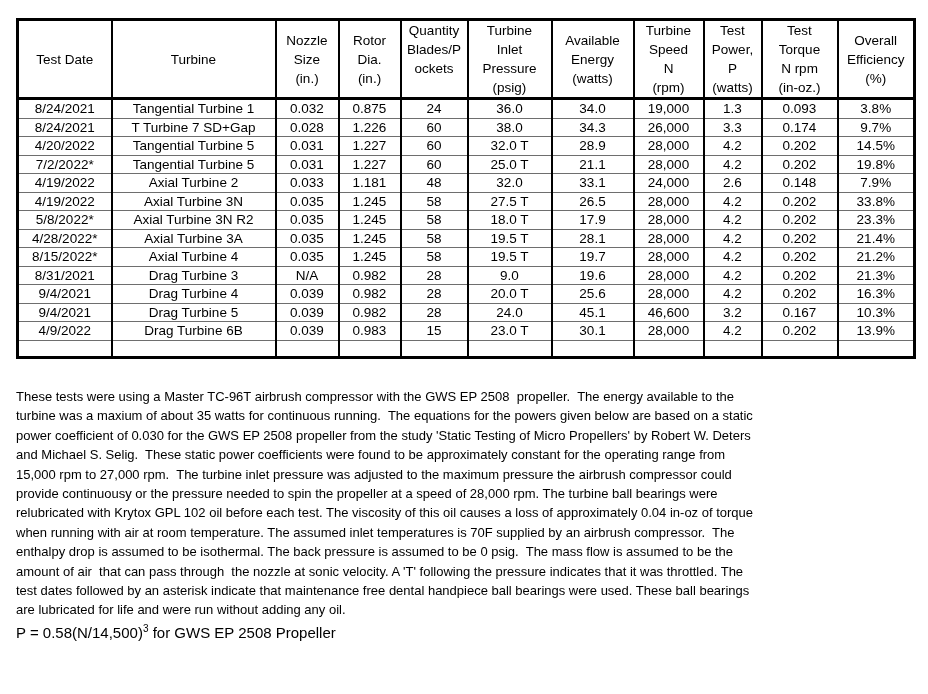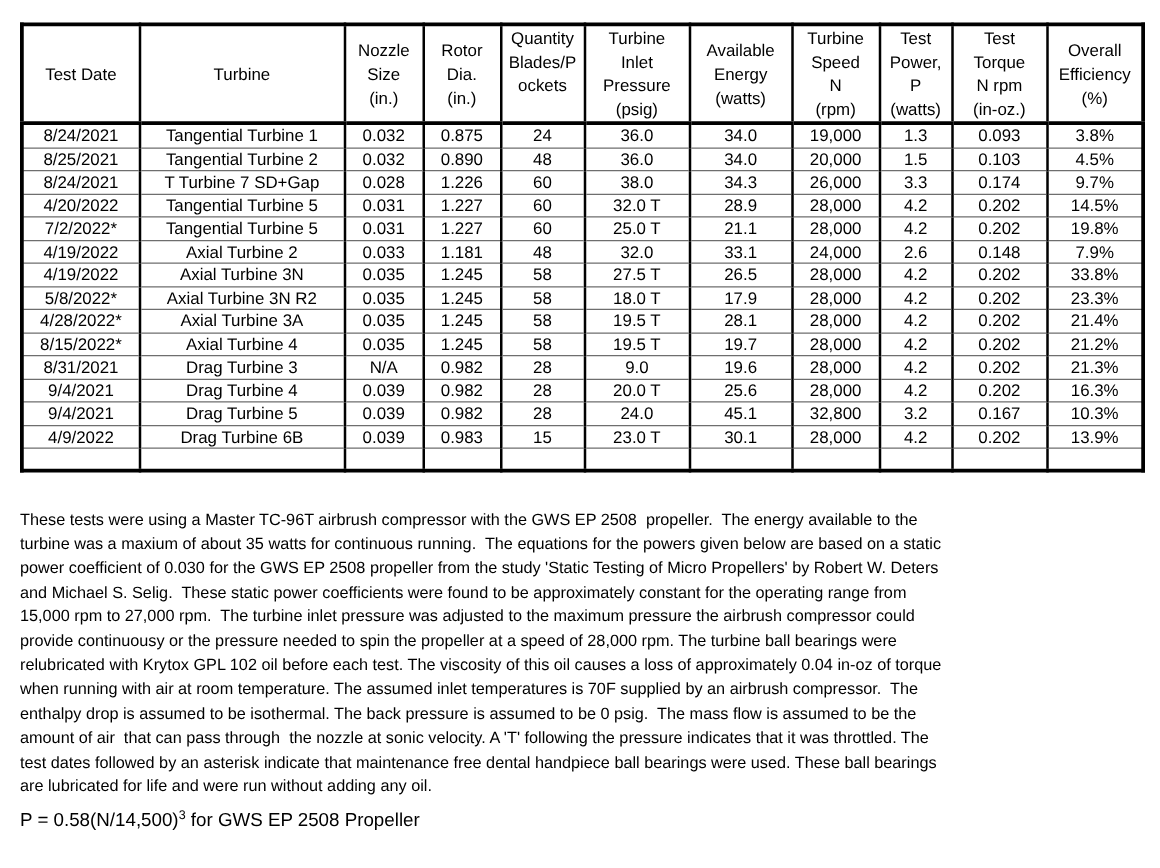--- a/index.html
+++ b/index.html
@@ -60,21 +60,21 @@
   col.c9  { width: 76px; }
   col.c10 { width: 77px; }
   .notes {
     margin-top: 28px;
     width: 896px;
     font-size: 13px;
     line-height: 19.4px;
     white-space: pre-wrap;
   }
   .formula {
-    margin-top: 10px;
+    margin-top: 4px;
     font-size: 15px;
   }
   .formula sup {
     font-size: 10px;
     vertical-align: super;
     line-height: 0;
   }
 </style>
 </head>
 <body>
@@ -140,33 +140,20 @@
           <td>0.875</td>
           <td>24</td>
           <td>36.0</td>
           <td>34.0</td>
           <td>19,000</td>
           <td>1.3</td>
           <td>0.093</td>
           <td>3.8%</td>
         </tr>
         <tr>
-          <td>8/25/2021</td>
-          <td>Tangential Turbine 2</td>
-          <td>0.032</td>
-          <td>0.890</td>
-          <td>48</td>
-          <td>36.0</td>
-          <td>34.0</td>
-          <td>20,000</td>
-          <td>1.5</td>
-          <td>0.103</td>
-          <td>4.5%</td>
-        </tr>
-        <tr>
           <td>8/24/2021</td>
           <td>T Turbine 7 SD+Gap</td>
           <td>0.028</td>
           <td>1.226</td>
           <td>60</td>
           <td>38.0</td>
           <td>34.3</td>
           <td>26,000</td>
           <td>3.3</td>
           <td>0.174</td>
@@ -290,21 +277,21 @@
           <td>16.3%</td>
         </tr>
         <tr>
           <td>9/4/2021</td>
           <td>Drag Turbine 5</td>
           <td>0.039</td>
           <td>0.982</td>
           <td>28</td>
           <td>24.0</td>
           <td>45.1</td>
-          <td>32,800</td>
+          <td>46,600</td>
           <td>3.2</td>
           <td>0.167</td>
           <td>10.3%</td>
         </tr>
         <tr>
           <td>4/9/2022</td>
           <td>Drag Turbine 6B</td>
           <td>0.039</td>
           <td>0.983</td>
           <td>15</td>

